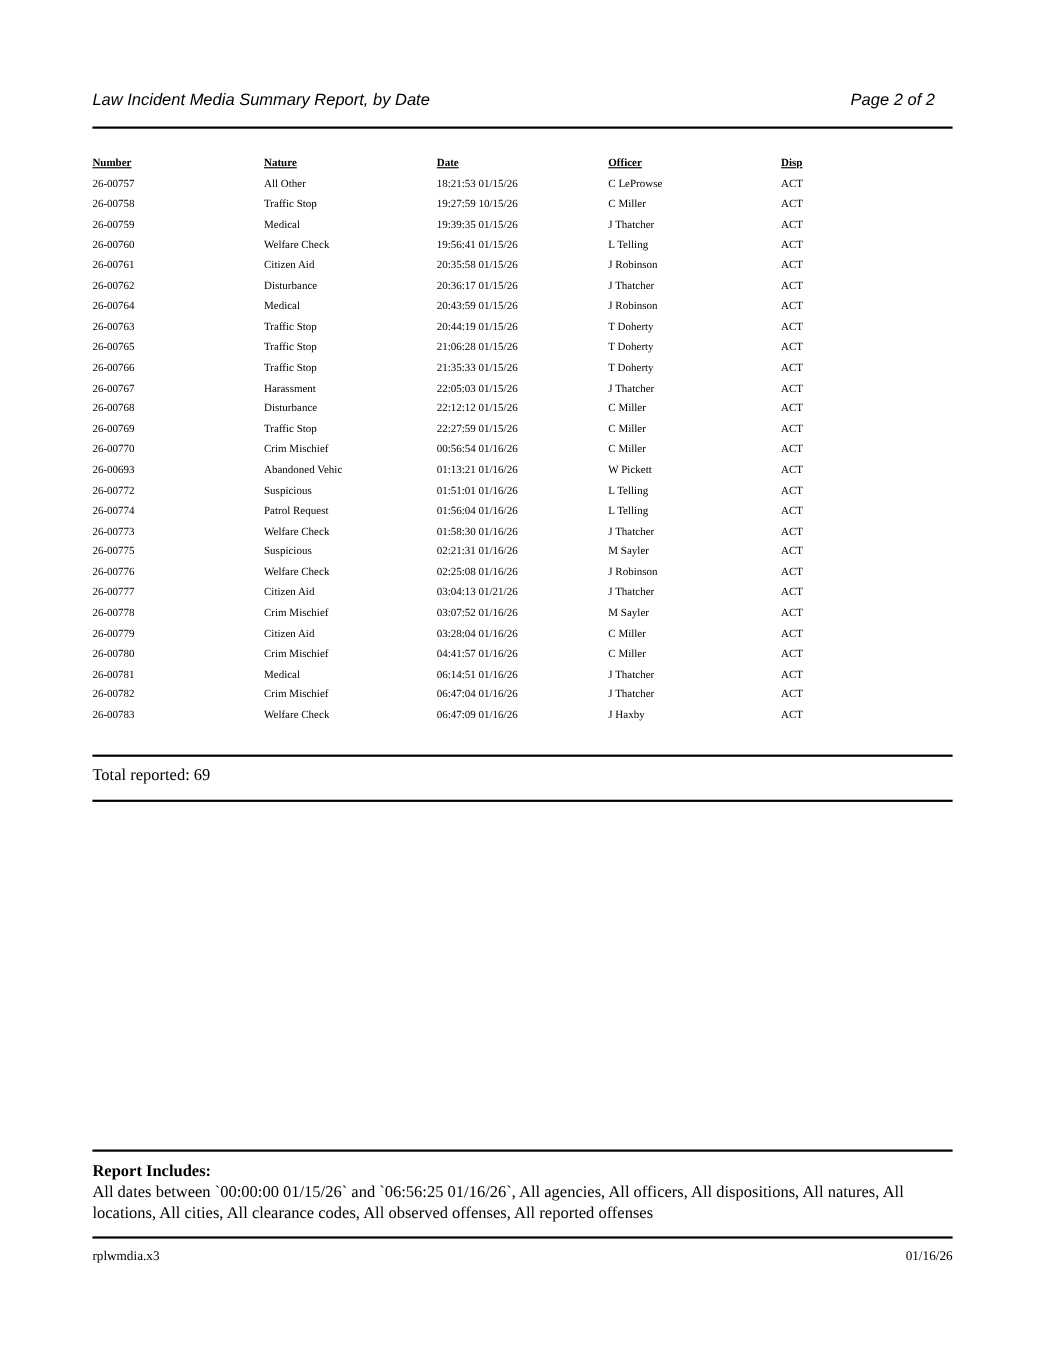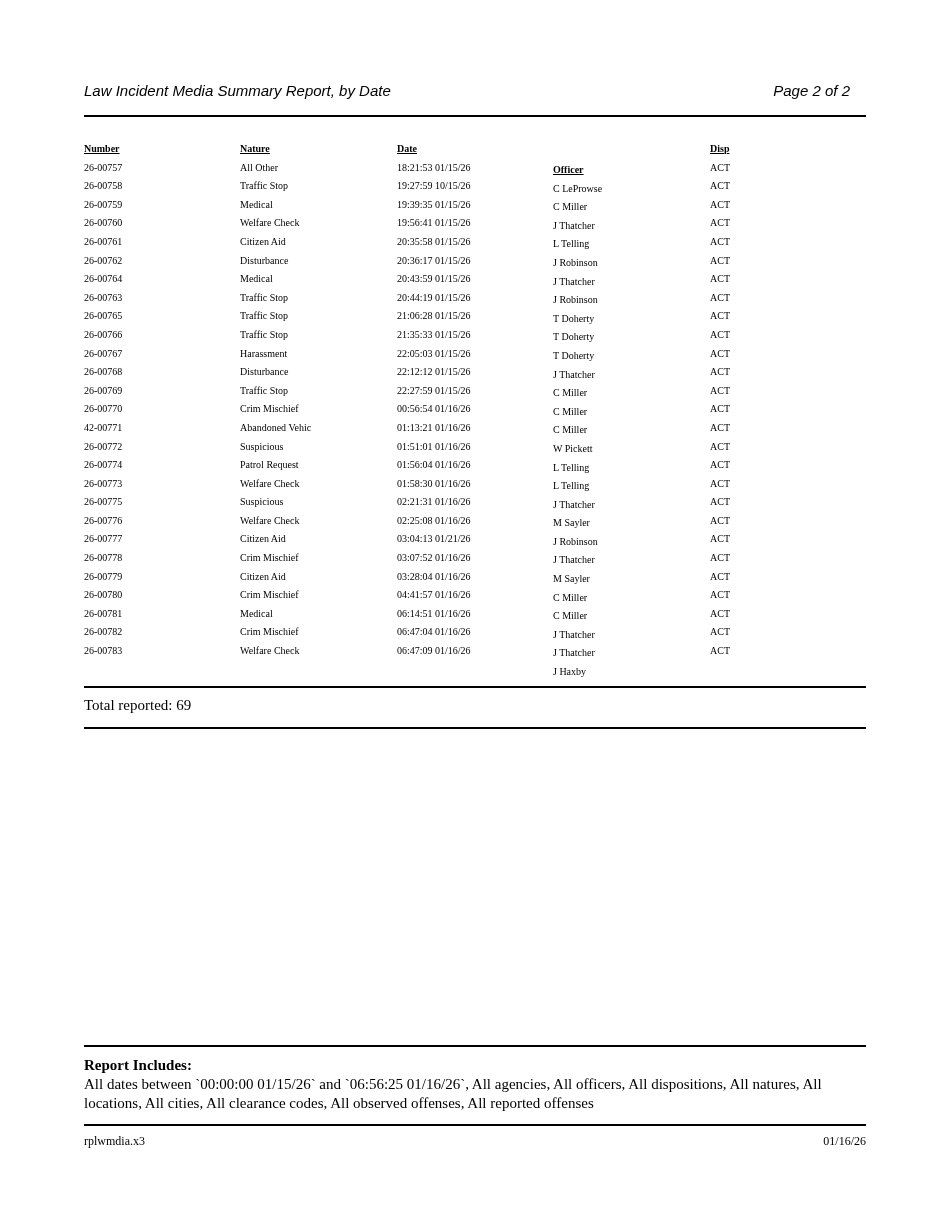--- a/index.html
+++ b/index.html
@@ -5,21 +5,21 @@
     html, body { margin: 0; padding: 0; background: #ffffff; }
     body { width: 950px; height: 1229px; position: relative; overflow: hidden; color: #000; }
     .page { position: absolute; left: 84px; top: 0; width: 782px; }
     .hdr { position: absolute; top: 82px; left: 0; width: 782px; font-family: "Liberation Sans", sans-serif; font-style: italic; font-size: 15px; }
     .hdr .title { position: absolute; left: 0; top: 0; }
     .hdr .pageno { position: absolute; right: 16px; top: 0; }
     .rule { position: absolute; left: 0; width: 782px; height: 0; border-top: 2px solid #000; }
     .table { position: absolute; top: 140px; left: 0; width: 782px; font-family: "Liberation Serif", serif; font-size: 10px; }
     .row { position: relative; height: 18.6px; line-height: 18.6px; white-space: nowrap; }
     .cell { position: absolute; top: 0; }
-    .c0 { left: 0; } .c1 { left: 156px; } .c2 { left: 313px; } .c3 { left: 469px; margin-top: 21px; } .c4 { left: 626px; }
+    .c0 { left: 0; } .c1 { left: 156px; } .c2 { left: 313px; } .c3 { left: 469px; } .c4 { left: 626px; }
     .th { font-weight: bold; text-decoration: underline; }
     .total { position: absolute; top: 697px; left: 0; font-family: "Liberation Serif", serif; font-size: 15px; }
     .incl { position: absolute; top: 1056px; left: 0; width: 782px; font-family: "Liberation Serif", serif; font-size: 15px; line-height: 19px; }
     .incl .h { font-weight: bold; }
     .foot { position: absolute; top: 1134px; left: 0; width: 782px; font-family: "Liberation Serif", serif; font-size: 12px; }
     .foot .l { position: absolute; left: 0; top: 0; }
     .foot .r { position: absolute; right: 0; top: 0; }
   </style>
 </head>
 <body>
@@ -131,21 +131,21 @@
         <span class="cell c4">ACT</span>
       </div>
       <div class="row">
         <span class="cell c0">26-00770</span>
         <span class="cell c1">Crim Mischief</span>
         <span class="cell c2">00:56:54 01/16/26</span>
         <span class="cell c3">C Miller</span>
         <span class="cell c4">ACT</span>
       </div>
       <div class="row">
-        <span class="cell c0">42-00771</span>
+        <span class="cell c0">26-00693</span>
         <span class="cell c1">Abandoned Vehic</span>
         <span class="cell c2">01:13:21 01/16/26</span>
         <span class="cell c3">W Pickett</span>
         <span class="cell c4">ACT</span>
       </div>
       <div class="row">
         <span class="cell c0">26-00772</span>
         <span class="cell c1">Suspicious</span>
         <span class="cell c2">01:51:01 01/16/26</span>
         <span class="cell c3">L Telling</span>

